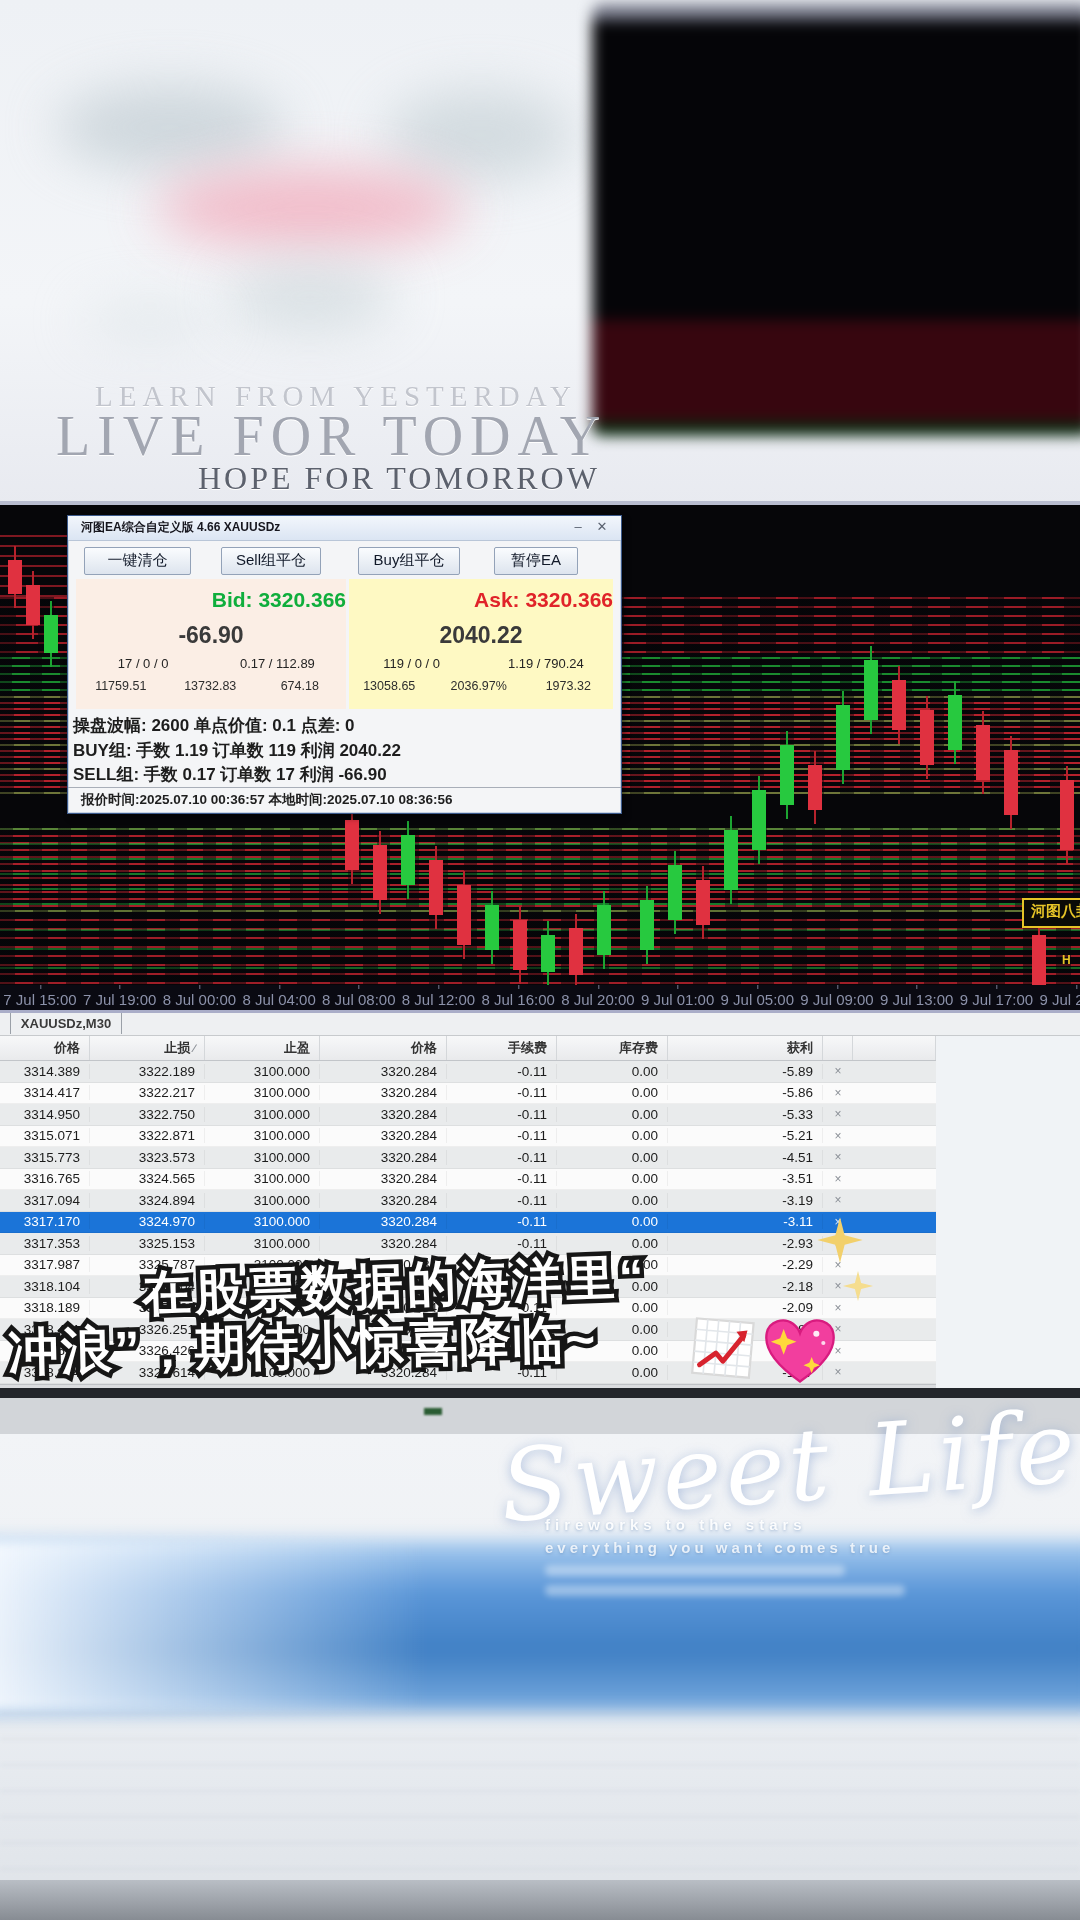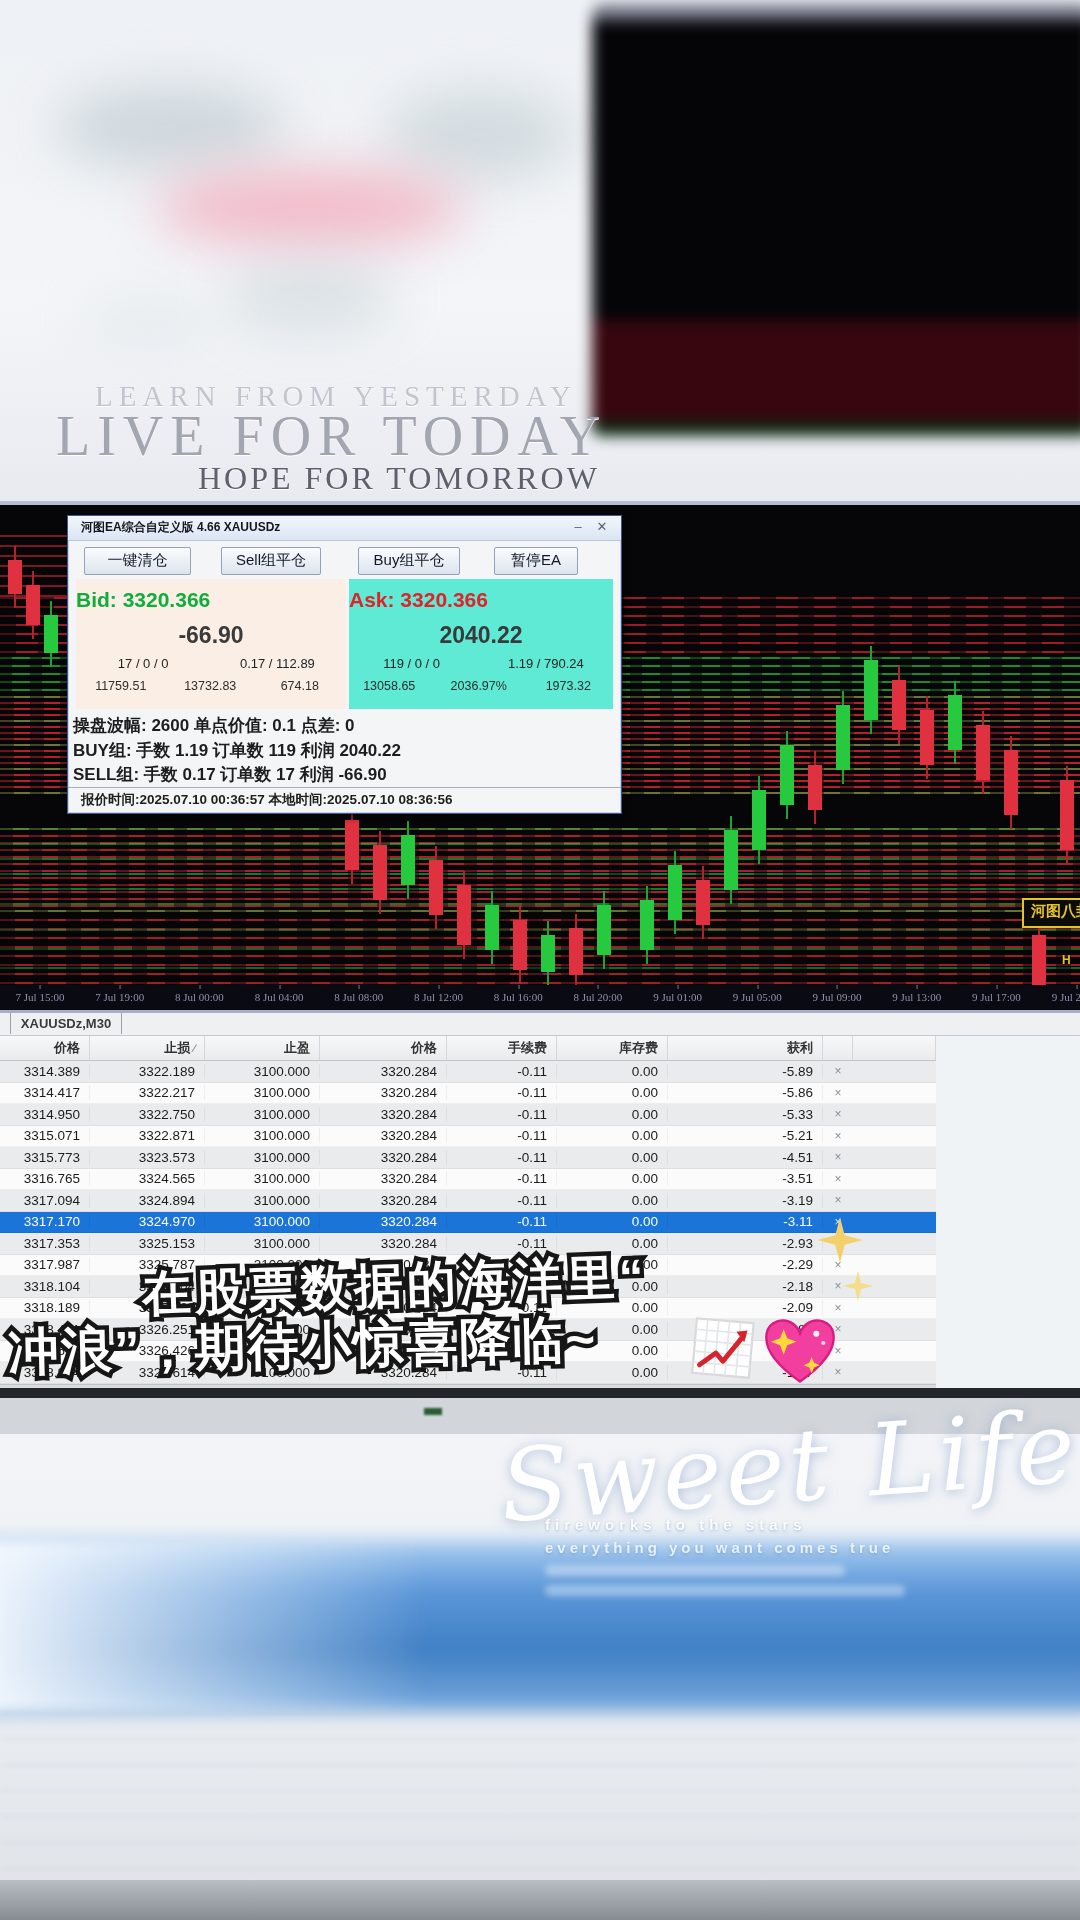--- a/index.html
+++ b/index.html
@@ -60,21 +60,21 @@
   .candle .body{position:absolute;left:0;width:14px;}
   .candle.r .body{background:#e03140;}
   .candle.g .body{background:#27c93f;}
   .ch-label{position:absolute;left:1022px;top:393px;height:22px;padding:2px 7px;z-index:3;
             background:#0b0b07;border:2px solid var(--c-yellow,#e6c427);color:var(--c-yellow,#e6c427);
             font-size:15px;font-weight:700;white-space:nowrap;}
   .h-mark{position:absolute;left:1062px;top:448px;color:var(--c-yellow,#e6c427);font-size:12px;font-weight:700;z-index:3;}
 
   
   .time-axis{left:0;top:985px;width:1080px;height:25px;background:#0a0a12;border-bottom:3px solid #a9adc8;z-index:4;}
-  .axl{position:absolute;top:6px;transform:translateX(-50%);font-size:11px;color:#8c92aa;white-space:nowrap;font-family:Liberation Serif, serif;}
+  .axl{position:absolute;top:6px;transform:translateX(-50%);font-size:15px;color:#8c92aa;white-space:nowrap;}
   .axl::before{content:"";position:absolute;left:50%;top:-6px;width:1px;height:4px;background:#777c92;}
 
   
   .tabbar{left:0;top:1013px;width:1080px;height:22px;background:#eef0f2;border-bottom:1px solid #c7cacd;z-index:4;}
   .tab{position:absolute;left:10px;top:0;width:110px;height:21px;line-height:21px;text-align:center;
        font-size:13px;font-weight:600;color:#3a3a3a;border-left:1px solid #9aa0a8;border-right:1px solid #9aa0a8;}
 
   
   .table{left:0;top:1036px;width:936px;z-index:4;--cols:90px 115px 115px 127px 110px 111px 155px 30px 1fr;}
   .thead{display:grid;grid-template-columns:var(--cols);height:24px;align-items:center;
@@ -124,22 +124,22 @@
           background:linear-gradient(180deg,#f2f6fc,#dbe5f3);border-bottom:1px solid #b9c6d8;}
   .ptitle .txt{position:absolute;left:13px;top:3px;font-size:12px;font-weight:700;color:#16161e;white-space:nowrap;}
   .wicon{position:absolute;top:2px;width:18px;height:18px;text-align:center;line-height:18px;
          color:#5a6270;font-size:13px;cursor:pointer;}
   .wmin{right:34px;} .wclose{right:10px;}
   .pbtn{position:absolute;top:31px;height:26px;background:linear-gradient(180deg,#fafcfe,#dde4ee);
         border:1px solid #93a2b8;border-radius:2px;font-size:15px;color:#101828;text-align:center;
         line-height:24px;cursor:pointer;font-family:"Liberation Sans",sans-serif;}
   .pb1{left:16px;width:105px;} .pb2{left:153px;width:98px;} .pb3{left:290px;width:100px;} .pb4{left:426px;width:82px;}
   .blockL{position:absolute;left:8px;top:63px;width:270px;height:130px;background:#fbeee5;}
-  .blockR{position:absolute;left:281px;top:63px;width:264px;height:130px;background:#5eead4;}
-  .bidline{position:absolute;top:9px;width:100%;text-align:left;font-size:21px;font-weight:700;}
+  .blockR{position:absolute;left:281px;top:63px;width:264px;height:130px;background:#fef9c3;}
+  .bidline{position:absolute;top:9px;width:100%;text-align:right;font-size:21px;font-weight:700;}
   .blockL .bidline{color:var(--c-bid,#0fae3c);} .blockR .bidline{color:var(--c-ask,#e02329);}
   .profitline{position:absolute;top:43px;width:100%;text-align:center;font-size:23px;font-weight:600;color:#3a3a3a;}
   .statsrow{position:absolute;left:8px;top:140px;width:537px;display:flex;}
   .statsrow span{flex:1;text-align:center;font-size:13px;color:#242424;white-space:nowrap;}
   .acctrow{position:absolute;left:8px;top:163px;width:537px;display:flex;}
   .acctrow span{flex:1;text-align:center;font-size:12.5px;color:#2e2e2e;white-space:nowrap;}
   .pinfo{position:absolute;left:5px;font-size:17px;font-weight:600;color:#1d1d1d;white-space:nowrap;}
   .pi1{top:198px;} .pi2{top:223px;} .pi3{top:247px;}
   .pstatus{position:absolute;left:13px;top:275px;font-size:13.5px;font-weight:700;color:#1e1e1e;white-space:nowrap;}
   .psep{position:absolute;left:0;top:271px;width:100%;border-top:1px solid #a8aeb8;}

